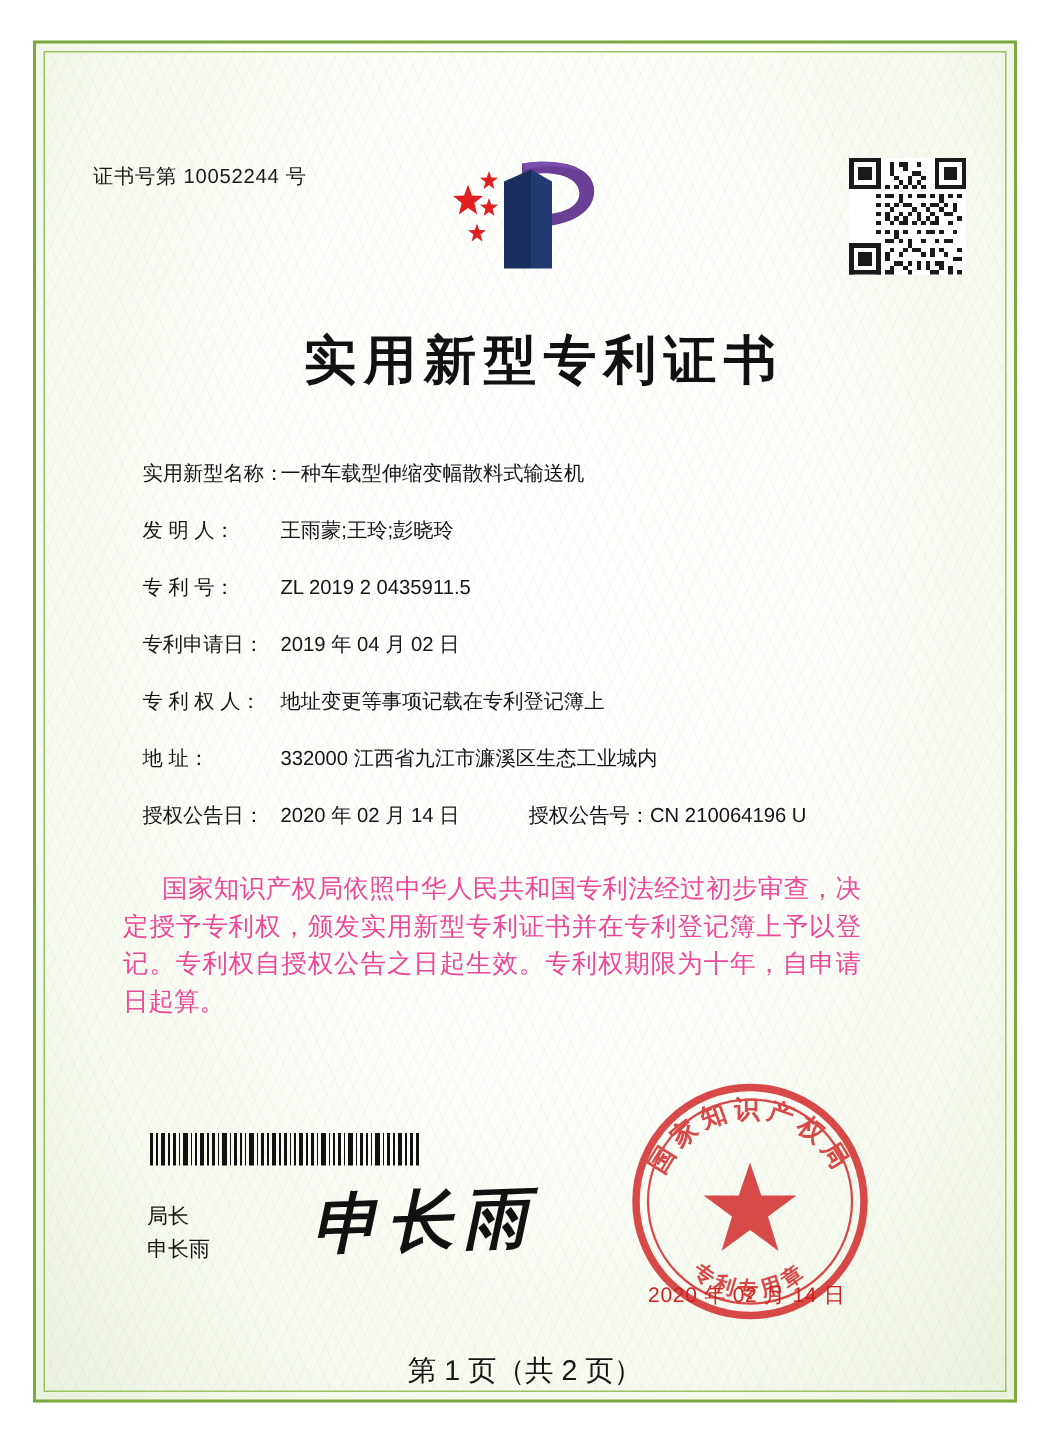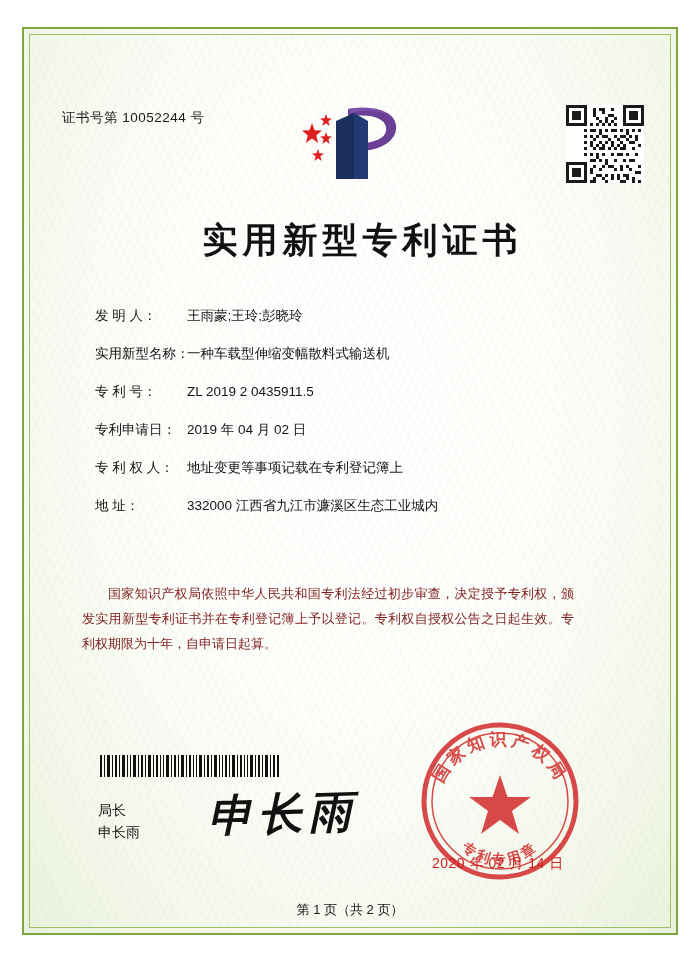--- a/index.html
+++ b/index.html
@@ -122,25 +122,25 @@
     display: inline-block;
     margin-left: 46px;
   }
 
   
   .paras {
     position: absolute;
     left: 82px;
     top: 568px;
     width: 492px;
-    font-size: 13px;
+    font-size: 17px;
     line-height: 25px;
     text-align: justify;
     font-family: "DejaVu Serif", "Liberation Serif", serif;
-    color: #7f1d1d;
+    color: #ec4899;
   }
   .paras p {
     margin: 0 0 2px 0;
     text-indent: 26px;
   }
 
   
   .barcode {
     position: absolute;
     left: 100px;
@@ -189,21 +189,21 @@
     font-family: "Liberation Sans", "DejaVu Sans", sans-serif;
     letter-spacing: 0.5px;
   }
 
   
   .page-no {
     position: absolute;
     left: 0; right: 0;
     top: 888px;
     text-align: center;
-    font-size: 13px;
+    font-size: 19px;
     color: #161616;
     font-family: "Liberation Sans", "DejaVu Sans", sans-serif;
   }
   .outer-note {
     position: absolute;
     left: 0; right: 0;
     top: 932px;
     text-align: center;
     font-size: 13px;
     color: #2a2a2a;
@@ -361,36 +361,39 @@
           <rect x="13" y="25" width="1" height="1"></rect>
         <rect x="18" y="25" width="2" height="1"></rect>
       </g>
     </svg>
   </div>
 
   <div class="title">实用新型专利证书</div>
 
   <div class="fields">
     <div class="row">
+      <span class="lbl w7">实用新型名称：</span><span class="val">一种车载型伸缩变幅散料式输送机</span>
+    </div>
+    <div class="row">
       <span class="lbl w7">发  明  人：</span><span class="val">王雨蒙;王玲;彭晓玲</span>
     </div>
     <div class="row">
-      <span class="lbl w7">实用新型名称：</span><span class="val">一种车载型伸缩变幅散料式输送机</span>
-    </div>
-    <div class="row">
       <span class="lbl w7">专  利  号：</span><span class="val">ZL 2019 2 0435911.5</span>
     </div>
     <div class="row">
       <span class="lbl w7">专利申请日：</span><span class="val">2019 年 04 月 02 日</span>
     </div>
     <div class="row">
       <span class="lbl w7">专  利  权  人：</span><span class="val">地址变更等事项记载在专利登记簿上</span>
     </div>
     <div class="row">
       <span class="lbl w7">地        址：</span><span class="val">332000 江西省九江市濂溪区生态工业城内</span>
+    </div>
+    <div class="row">
+      <span class="lbl w7">授权公告日：</span><span class="val">2020 年 02 月 14 日</span><span class="sub-lbl">授权公告号：</span><span class="val">CN 210064196 U</span>
     </div>
   </div>
 
   <div class="paras">
     <p>国家知识产权局依照中华人民共和国专利法经过初步审查，决定授予专利权，颁发实用新型专利证书并在专利登记簿上予以登记。专利权自授权公告之日起生效。专利权期限为十年，自申请日起算。</p>
   </div>
 
   <div class="barcode">
     <svg width="180" height="22" viewBox="0 0 180 22" shape-rendering="crispEdges" xmlns="http://www.w3.org/2000/svg">
       <rect width="180" height="22" fill="#ffffff" fill-opacity="0"></rect>

